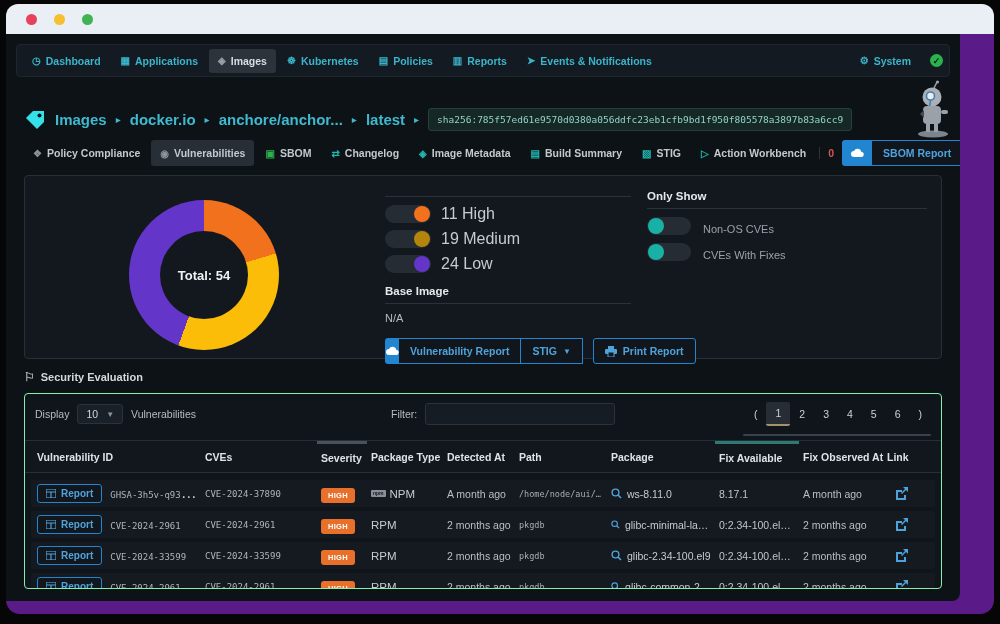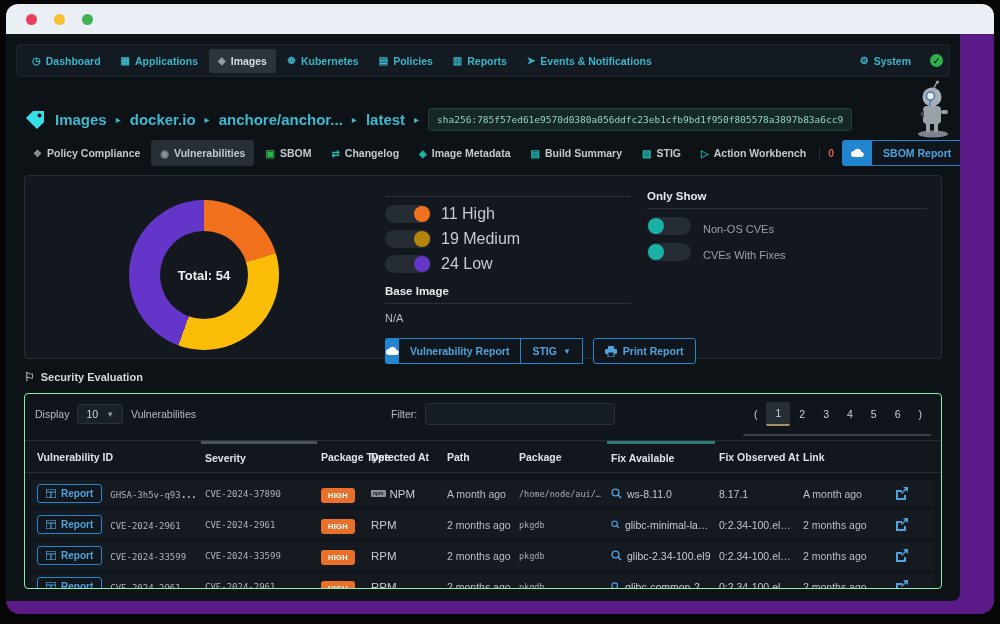--- a/index.html
+++ b/index.html
@@ -368,20 +368,21 @@
               <span class="page-item">3</span>
               <span class="page-item">4</span>
               <span class="page-item">5</span>
               <span class="page-item">6</span>
               <span class="page-item">)</span>
             </div>
         </div>
         <div class="scroll-hint"></div>
         <div class="grid thead" id="thead">
             <span class="th">Vulnerability ID</span>
+            <span class="th">CVEs</span>
             <span class="th ind-gray">Severity</span>
             <span class="th">Package Type</span>
             <span class="th">Detected At</span>
             <span class="th">Path</span>
             <span class="th">Package</span>
             <span class="th ind-teal">Fix Available</span>
             <span class="th">Fix Observed At</span>
             <span class="th">Link</span>
           </div>
         <div class="rows" id="tbody">

